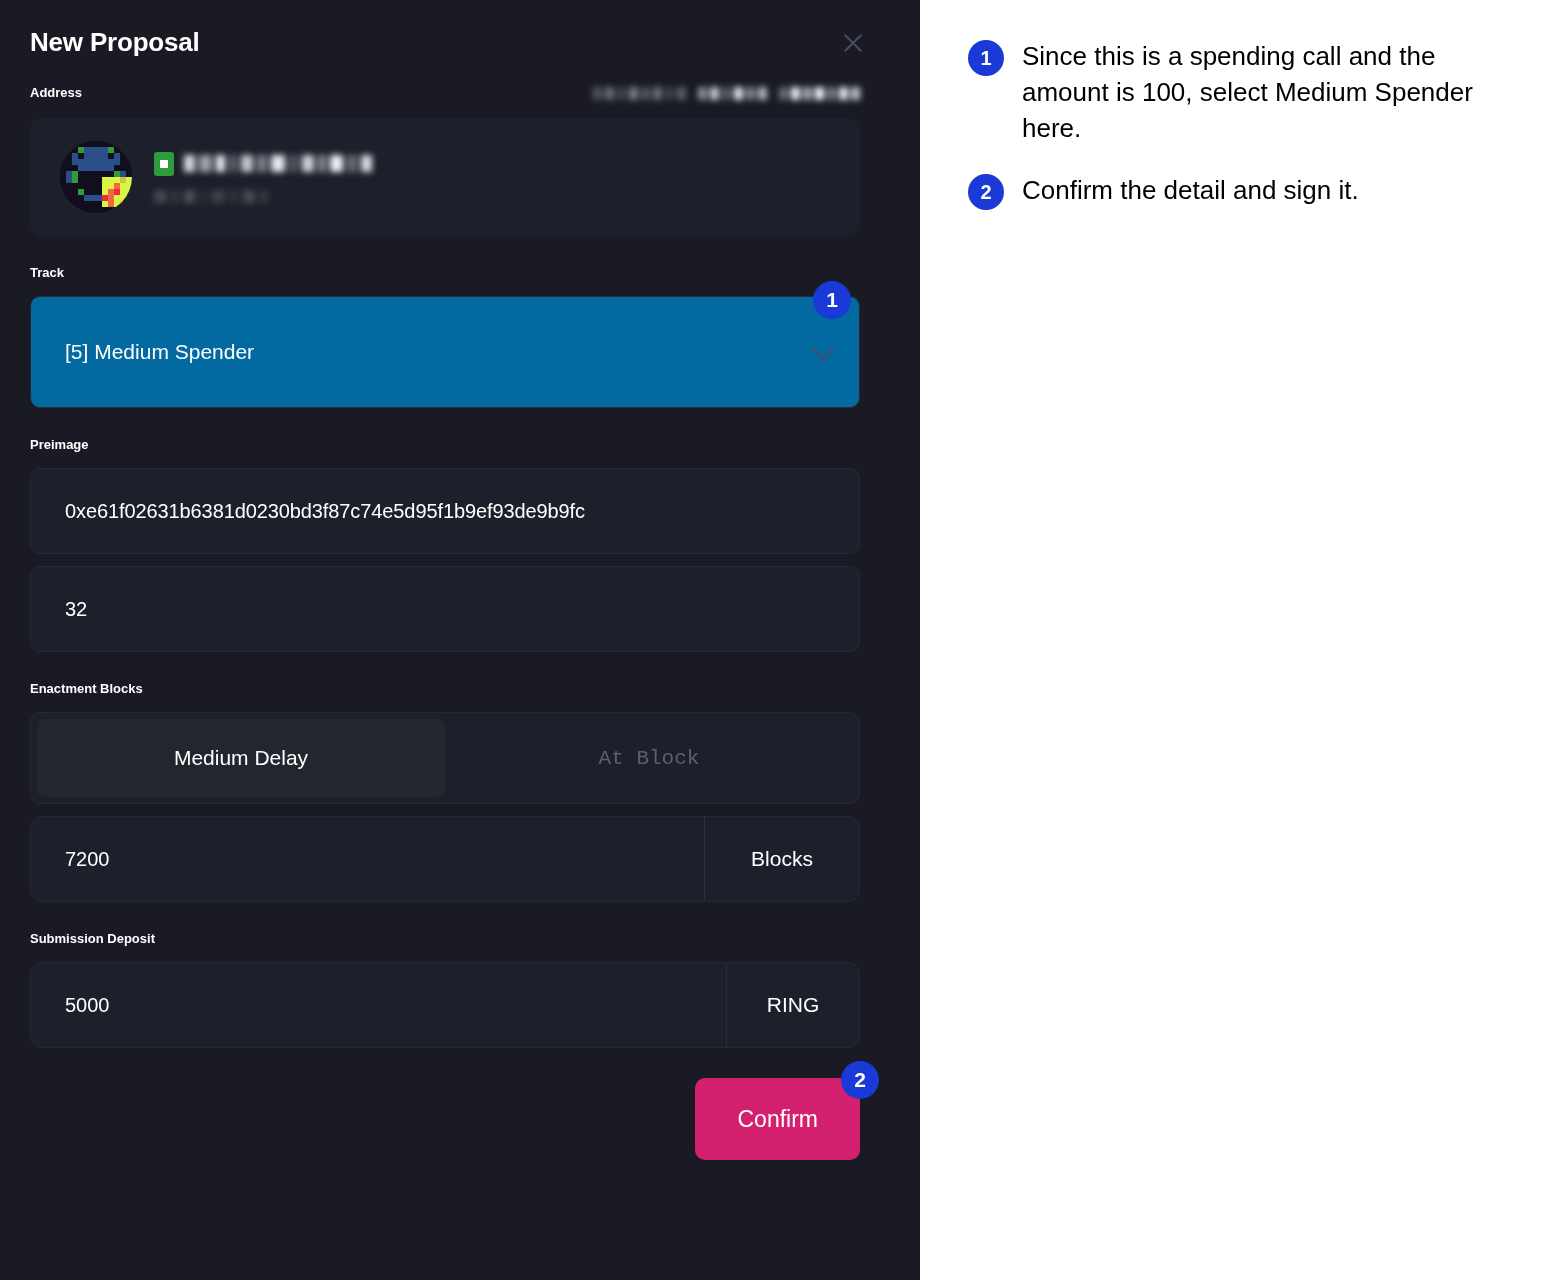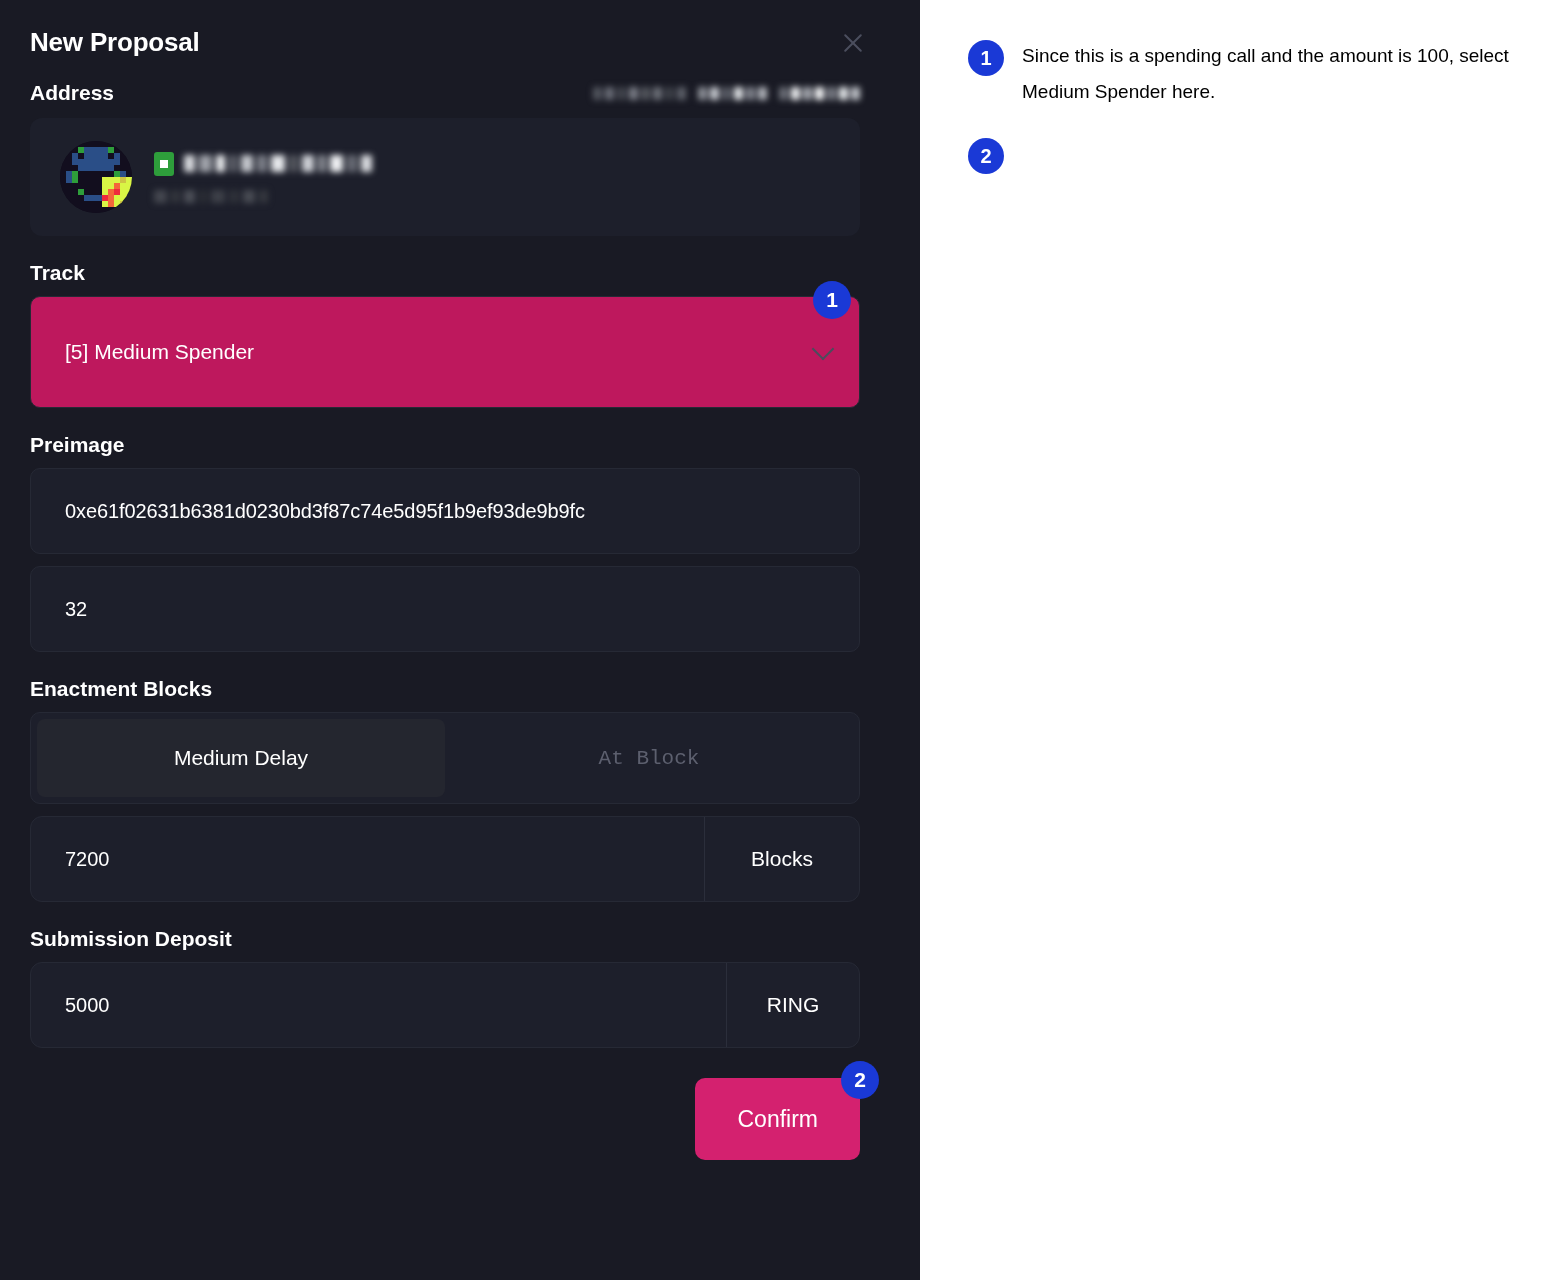--- a/index.html
+++ b/index.html
@@ -33,21 +33,21 @@
     margin-top: 0px; margin-right: 18px; cursor: pointer;
   }
   .close-btn::before, .close-btn::after {
     content: ""; position: absolute; left: 5px; top: 16px;
     width: 24px; height: 2px; background: #4b4e5e; border-radius: 1px;
   }
   .close-btn::before { transform: rotate(45deg); }
   .close-btn::after  { transform: rotate(-45deg); }
 
   .field-label {
-    font-size: 21px; font-weight: 700; color: #ffffff;
+    font-size: 13px; font-weight: 700; color: #ffffff;
     line-height: 22px;
   }
 
   
   .address-row {
     display: flex; align-items: center; justify-content: space-between;
     margin-top: 16px; padding-right: 28px;
   }
   .blur-text {
     display: flex; align-items: center; gap: 12px;
@@ -85,21 +85,21 @@
   }
   .blur-line { display: flex; gap: 4px; filter: blur(3px); }
   .blur-line i { display: block; border-radius: 1px; }
 
   
   .block { margin-top: 26px; margin-right: 28px; position: relative; }
 
   .select-box {
     margin-top: 12px;
     height: 112px;
-    background: #be185d;
+    background: #0369a1;
     border: 1px solid #262935;
     border-radius: 10px;
     display: flex; align-items: center; justify-content: space-between;
     padding: 0 28px 0 34px;
     cursor: pointer;
   }
   .select-value { font-size: 21px; color: #ffffff; }
   .chev {
     width: 16px; height: 16px;
     border-right: 2px solid #4a4d5c; border-bottom: 2px solid #4a4d5c;
@@ -199,21 +199,21 @@
   }
   .note-num {
     flex: none;
     width: 36px; height: 36px; border-radius: 50%;
     background: #1a39d6; color: #ffffff;
     font-size: 20px; font-weight: 700;
     display: flex; align-items: center; justify-content: center;
     margin-top: 2px;
   }
   .note-text {
-    font-size: 19px; color: #000000;
+    font-size: 26px; color: #000000;
     line-height: 36px; max-width: 510px;
   }
 </style>
 </head>
 <body>
 
 <div class="screen">
 
   <div class="modal">
 
@@ -361,16 +361,17 @@
 
   </div>
 
   <div class="notes">
     <div class="note">
       <div class="note-num">1</div>
       <div class="note-text">Since this is a spending call and the amount is 100, select Medium Spender here.</div>
     </div>
     <div class="note">
       <div class="note-num">2</div>
+      <div class="note-text">Confirm the detail and sign it.</div>
     </div>
   </div>
 
 </div>
 
 </body></html>

